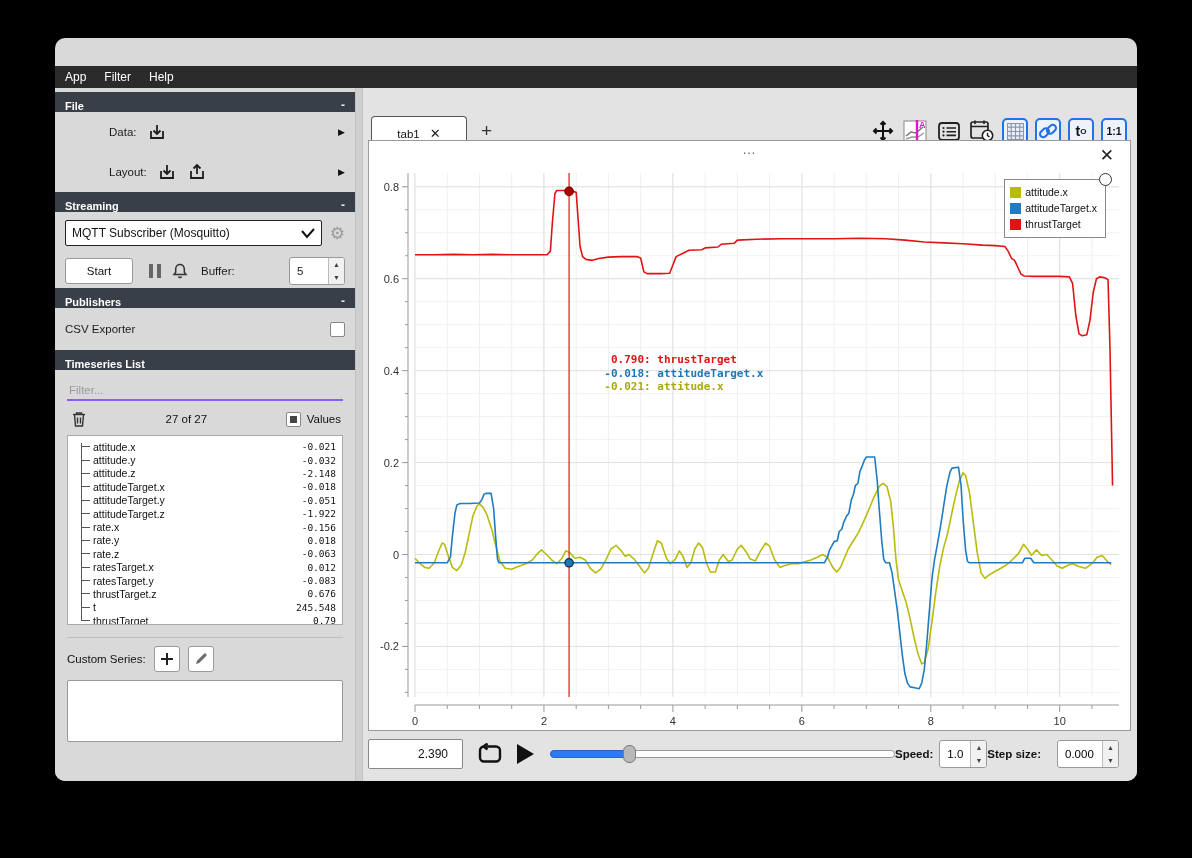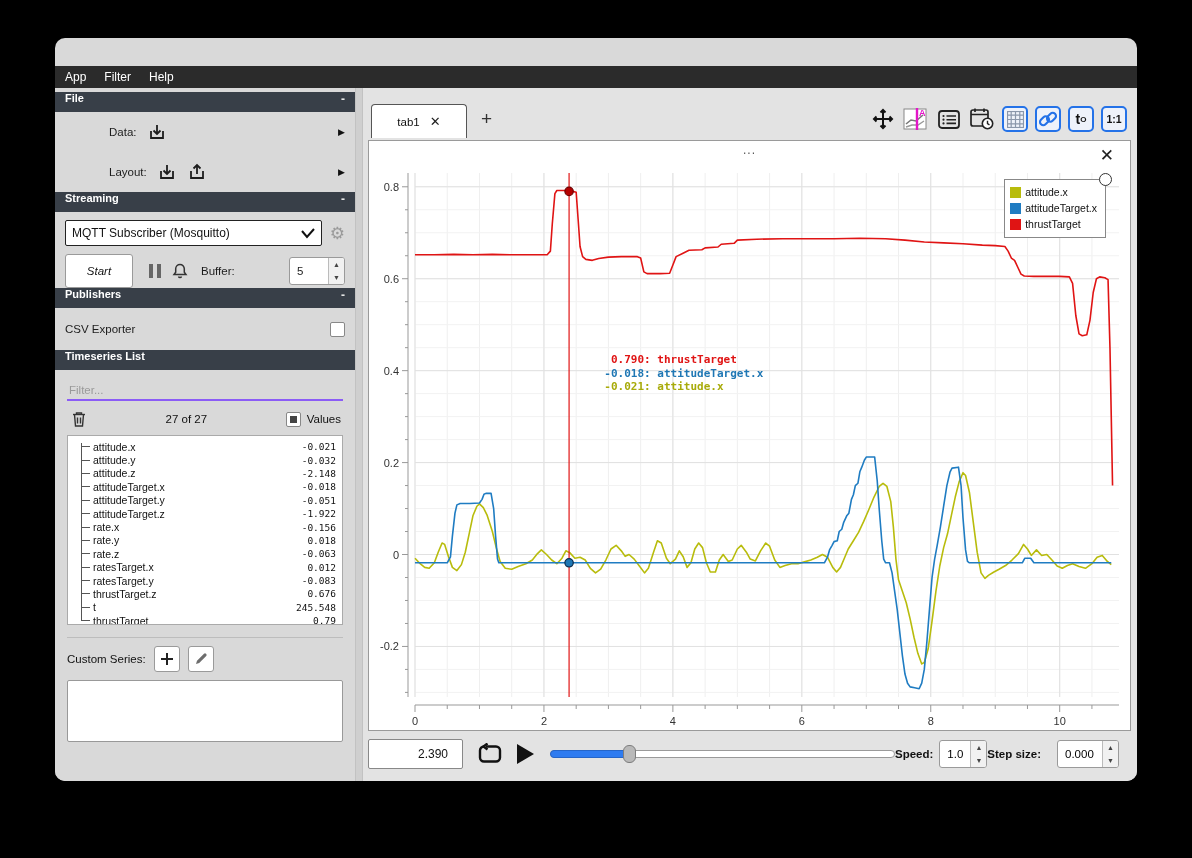--- a/index.html
+++ b/index.html
@@ -15,33 +15,33 @@
   
   .menubar { position:absolute; left:0; top:28px; right:0; height:22px; background:#2b2b2b; display:flex; align-items:center; padding-left:10px; gap:18px; }
   .menubar span { color:#fff; font-size:12px; }
   
   .body { position:absolute; top:50px; left:0; right:0; bottom:0; }
   .sidebar { position:absolute; left:0; top:0; bottom:0; width:300px; background:#d9d9d9; }
   .splitter { position:absolute; left:300px; top:0; bottom:0; width:8px; background:#cfcfcf; border-left:1px solid #c2c2c2; border-right:1px solid #c2c2c2; }
   .main { position:absolute; left:308px; right:0; top:0; bottom:0; background:#e3e3e3; }
   
   .sec-header { height:20px; background:#383f48; color:#fff; font-size:11px; font-weight:bold;
-                display:flex; align-items:flex-start; padding:0 10px; justify-content:space-between; }
+                display:flex; align-items:flex-end; padding:0 10px; justify-content:space-between; }
   .sec-header .collapse { font-weight:bold; color:#e5e5e5; font-size:12px; cursor:default; }
   .row { display:flex; align-items:center; padding:0 10px; font-size:11.5px; color:#1c1c1c; }
   .filebody .row { height:40px;margin-left:44px; }
   .arrow-right { margin-left:auto; font-size:9px; color:#111; }
   .iconbtn { display:inline-flex; align-items:center; justify-content:center; margin-left:10px; }
   
   .combo { flex:1; height:26px; background:#fff; border:1.5px solid #222; border-radius:2px; display:flex; align-items:center;
            padding:0 6px; font-size:12px; color:#111; justify-content:space-between; }
   .gear { font-size:17px; color:#9a9a9a; margin-left:8px; }
   .btn { background:#fff; border:1px solid #9a9a9a; border-radius:3px; font-size:11.5px; color:#111;
          display:inline-flex; align-items:center; justify-content:center; }
-  .start-btn { width:68px; height:34px;font-style:italic; }
+  .start-btn { width:68px; height:26px; }
   .pause { display:inline-flex; gap:4px; margin-left:16px; }
   .pause i { width:4px; height:14px; background:#666; display:block; }
   .spin { display:flex; background:#fff; border:1px solid #9a9a9a; border-radius:3px; height:28px; overflow:hidden; }
   .spin .val { display:flex; align-items:center; padding:0 7px; font-size:11.5px; flex:1; }
   .spin .arrows { width:16px; border-left:1px solid #bbb; display:flex; flex-direction:column; }
   .spin .arrows b { flex:1; display:flex; align-items:center; justify-content:center; font-size:7px; color:#444; background:#f1f1f1; }
   .checkbox { width:15px; height:15px; border:1.5px solid #888; border-radius:2px; background:#fff; display:inline-flex; align-items:center; justify-content:center; }
   .checkbox.partial::after { content:""; width:7px; height:7px; background:#444; }
   
   .filter-wrap { margin:10px 12px 0 12px; border-bottom:2px solid #8b5cf6; }
@@ -54,21 +54,21 @@
   .tree::before { content:""; position:absolute; left:7px; top:3px; bottom:7px; border-left:1px solid #555; }
   .ts-row { display:flex; align-items:center; height:13.4px; position:relative; }
   .ts-row::before { content:""; position:absolute; left:-7px; width:9px; border-top:1px solid #555; }
   .ts-row .nm { font-size:10.5px; color:#111; padding-left:5px; }
   .ts-row .vl { margin-left:auto; font-family:"DejaVu Sans Mono",monospace; font-size:9.5px; color:#111; }
   .divider { border-top:1px solid #bdbdbd; margin:12px 2px 0 2px; }
   .custom-row { display:flex; align-items:center; padding:8px 12px 0 12px; font-size:11.5px; color:#111; gap:8px; }
   .sq-btn { width:26px; height:26px; }
   .custom-box { margin:8px 12px 0 12px; height:62px; background:#fff; border:1px solid #999; border-radius:2px; }
   
-  .tabbar { position:absolute; left:0; right:0; top:4px; height:48px; background:#e3e3e3; }
+  .tabbar { position:absolute; left:0; right:0; top:16px; height:48px; background:#e3e3e3; }
   .tab { position:absolute; left:8px; top:12px; width:96px; height:34px; background:#fff; border:1px solid #555; border-bottom:0;
          border-radius:4px 4px 0 0; display:flex; align-items:center; justify-content:center; gap:10px; font-size:11.5px; color:#111; }
   .tab-close { font-size:13px; color:#222; }
   .tab-add { position:absolute; left:118px; top:16px; font-size:19px; color:#333; }
   .toolbar { position:absolute; right:10px; top:14px; display:flex; gap:7px; align-items:center; }
   .tbtn { width:26px; height:26px; display:flex; align-items:center; justify-content:center; }
   .tbtn.bluebox { border:2px solid #2472e8; border-radius:5px; background:#eef2fa; }
   .t0-label { font-size:14px; font-weight:bold; color:#111; line-height:1; }
   .t0-sub { font-size:8px; font-weight:bold; color:#111; vertical-align:sub; }
   .ratio-label { font-size:10.5px; font-weight:bold; color:#111; }

